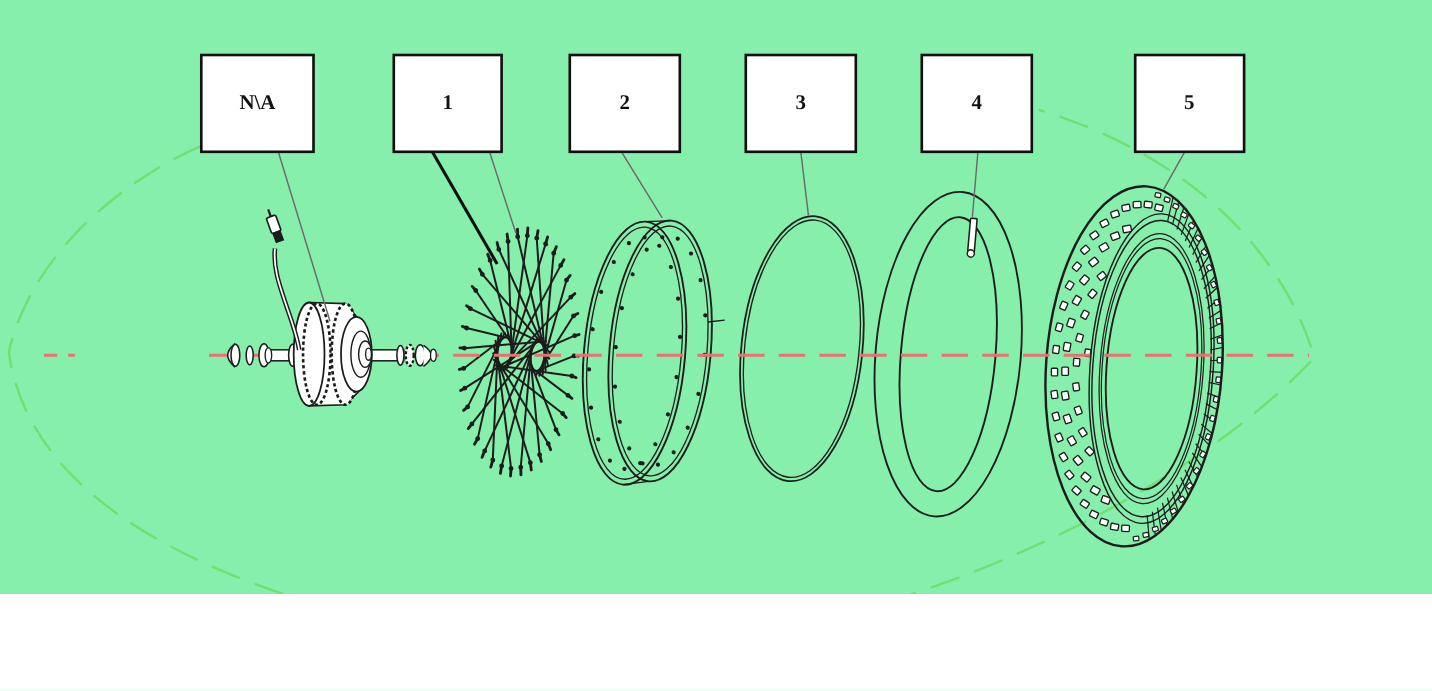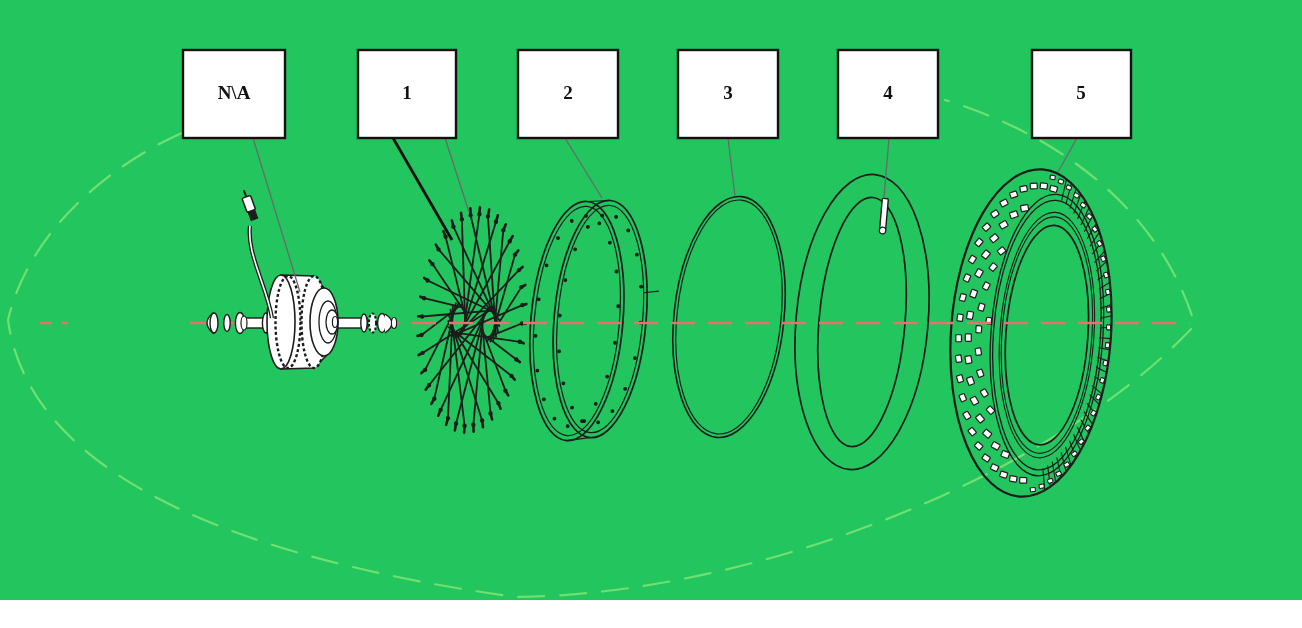--- a/index.html
+++ b/index.html
@@ -1,16 +1,16 @@
 <!DOCTYPE html>
 <html><head>
 <meta charset="utf-8">
 <style>
   html,body{margin:0;padding:0;background:#ffffff;}
-  #stage{position:relative;width:1302px;height:600px;background:#22c55e;overflow:hidden;
+  #stage{position:relative;width:1302px;height:540px;background:#86efac;overflow:hidden;
          font-family:"Liberation Serif", serif;}
   svg{position:absolute;left:0;top:0;}
   .label-text{font-family:"Liberation Serif", serif;font-weight:700;font-size:19px;fill:#111;}
 </style>
 </head>
 <body>
 
 <div id="stage">
 <svg width="1302" height="628" viewBox="0 0 1302 628">
 

